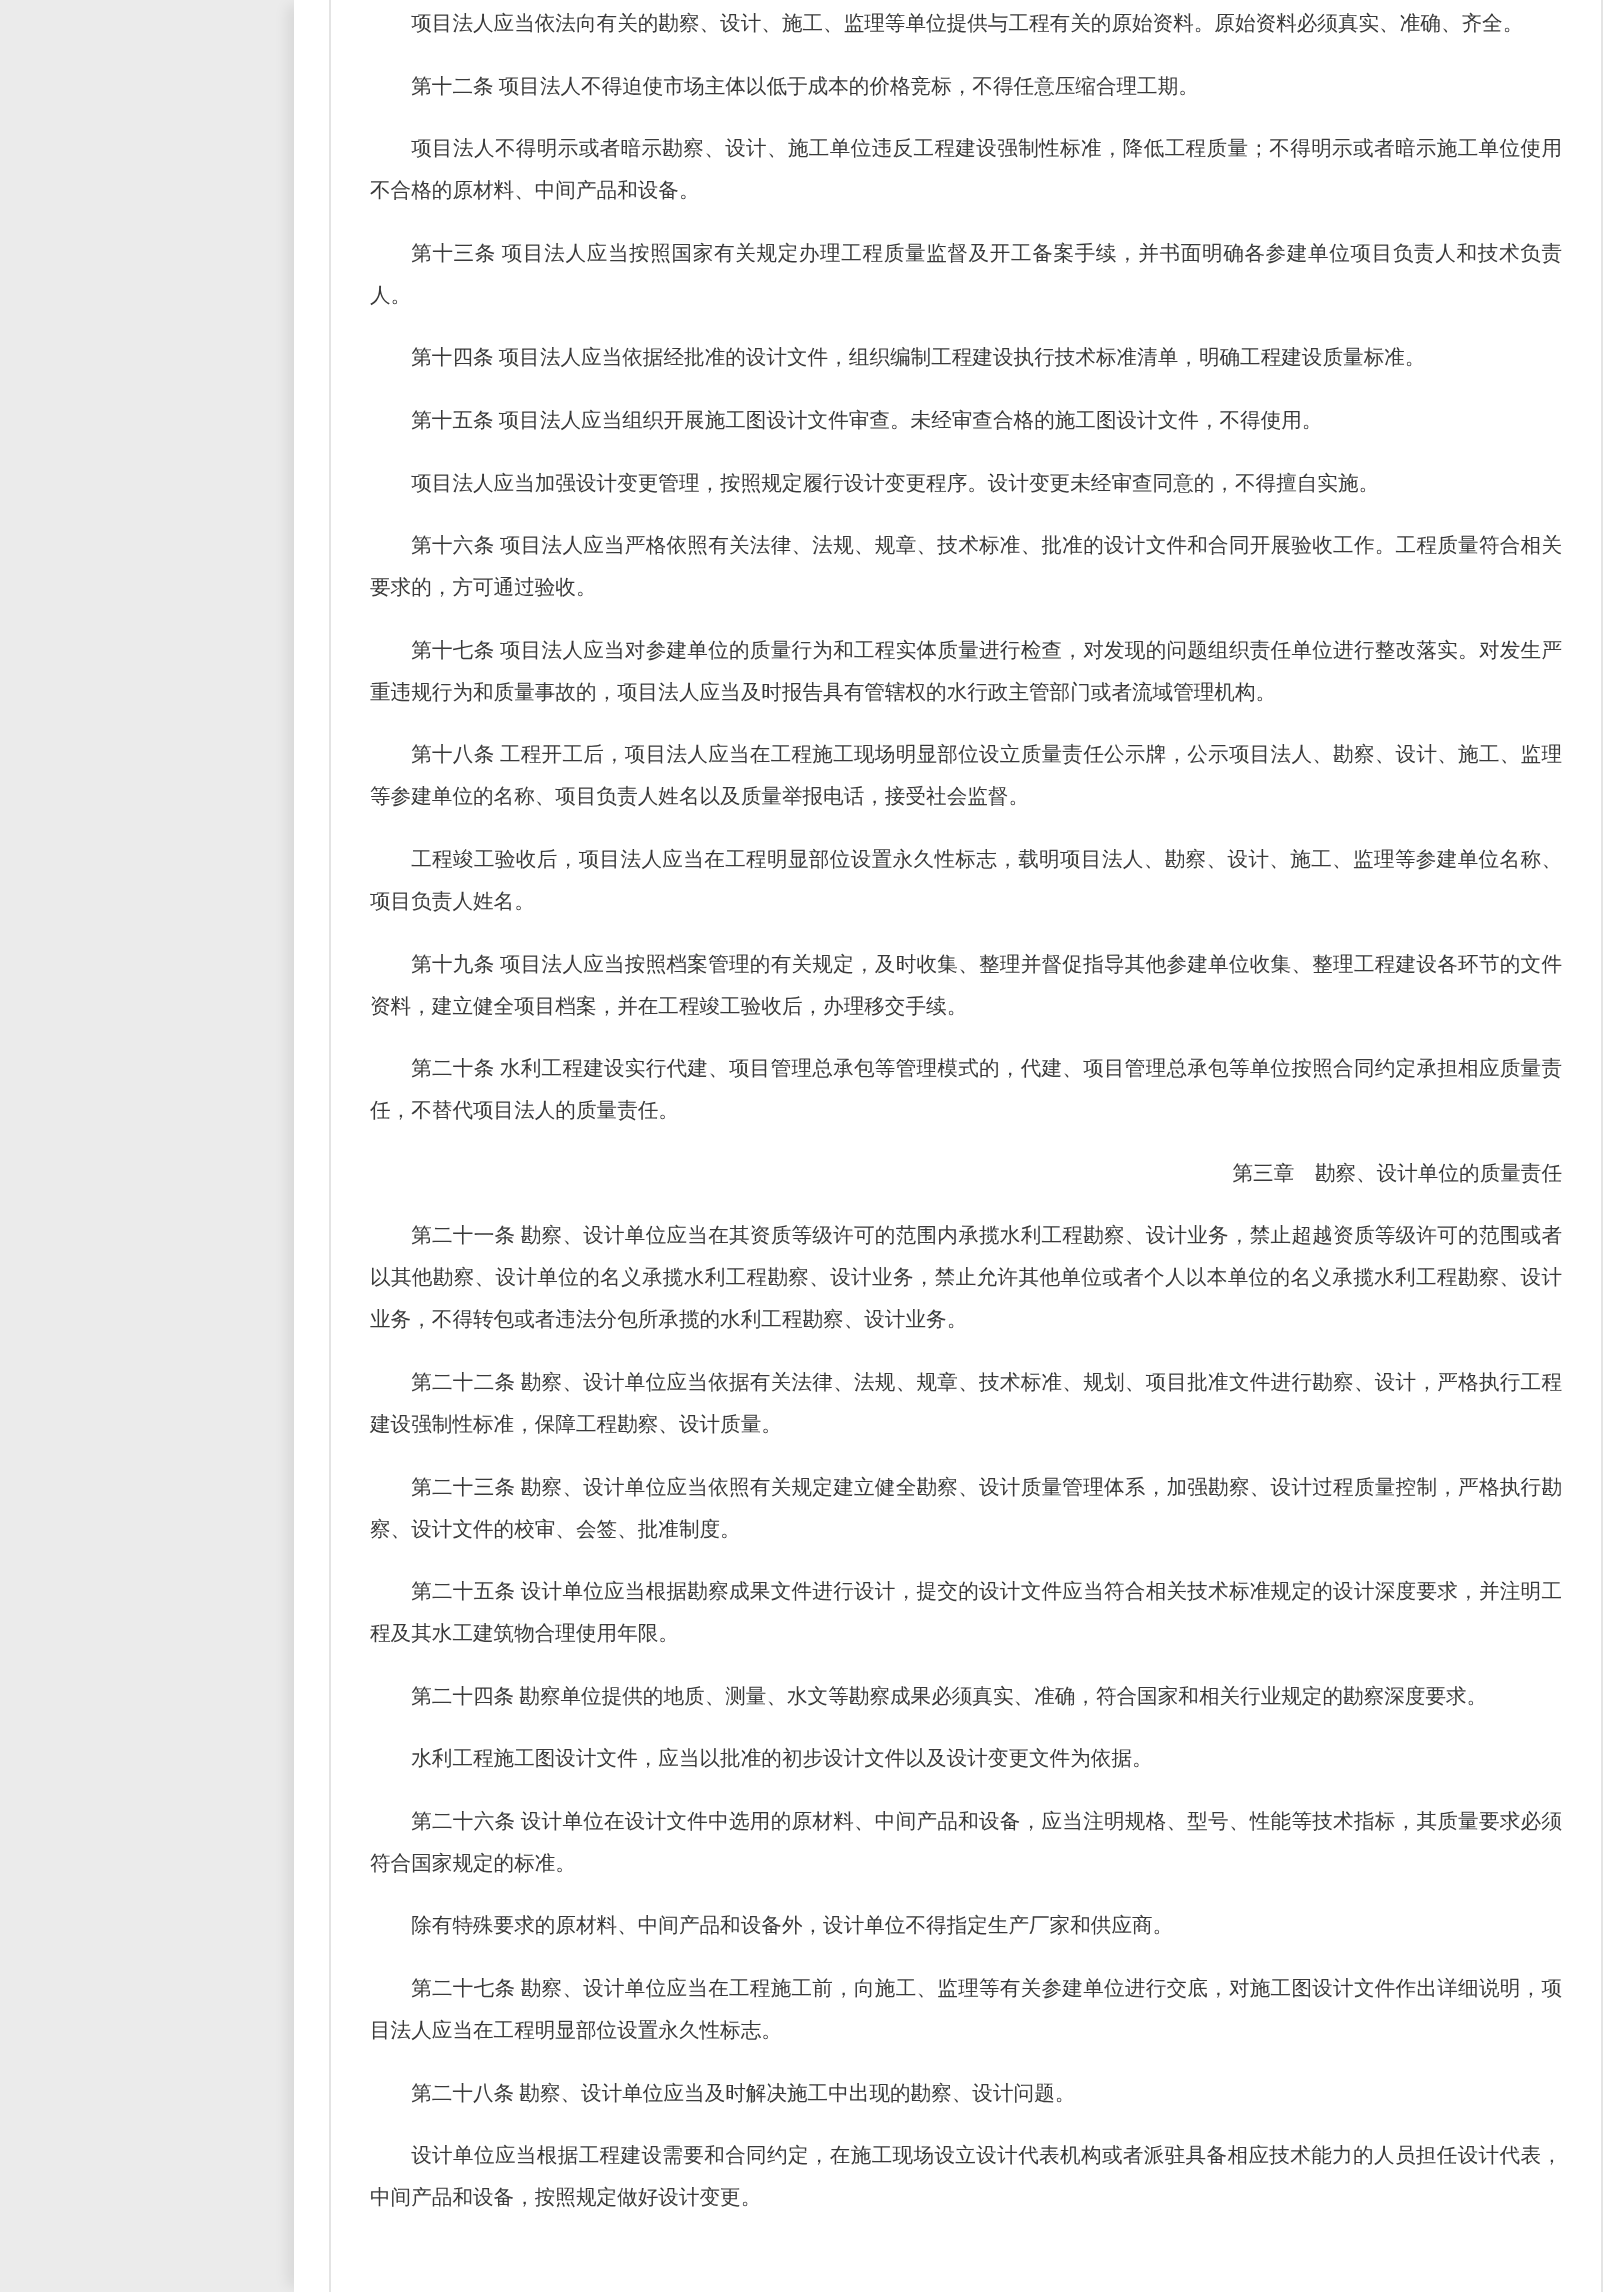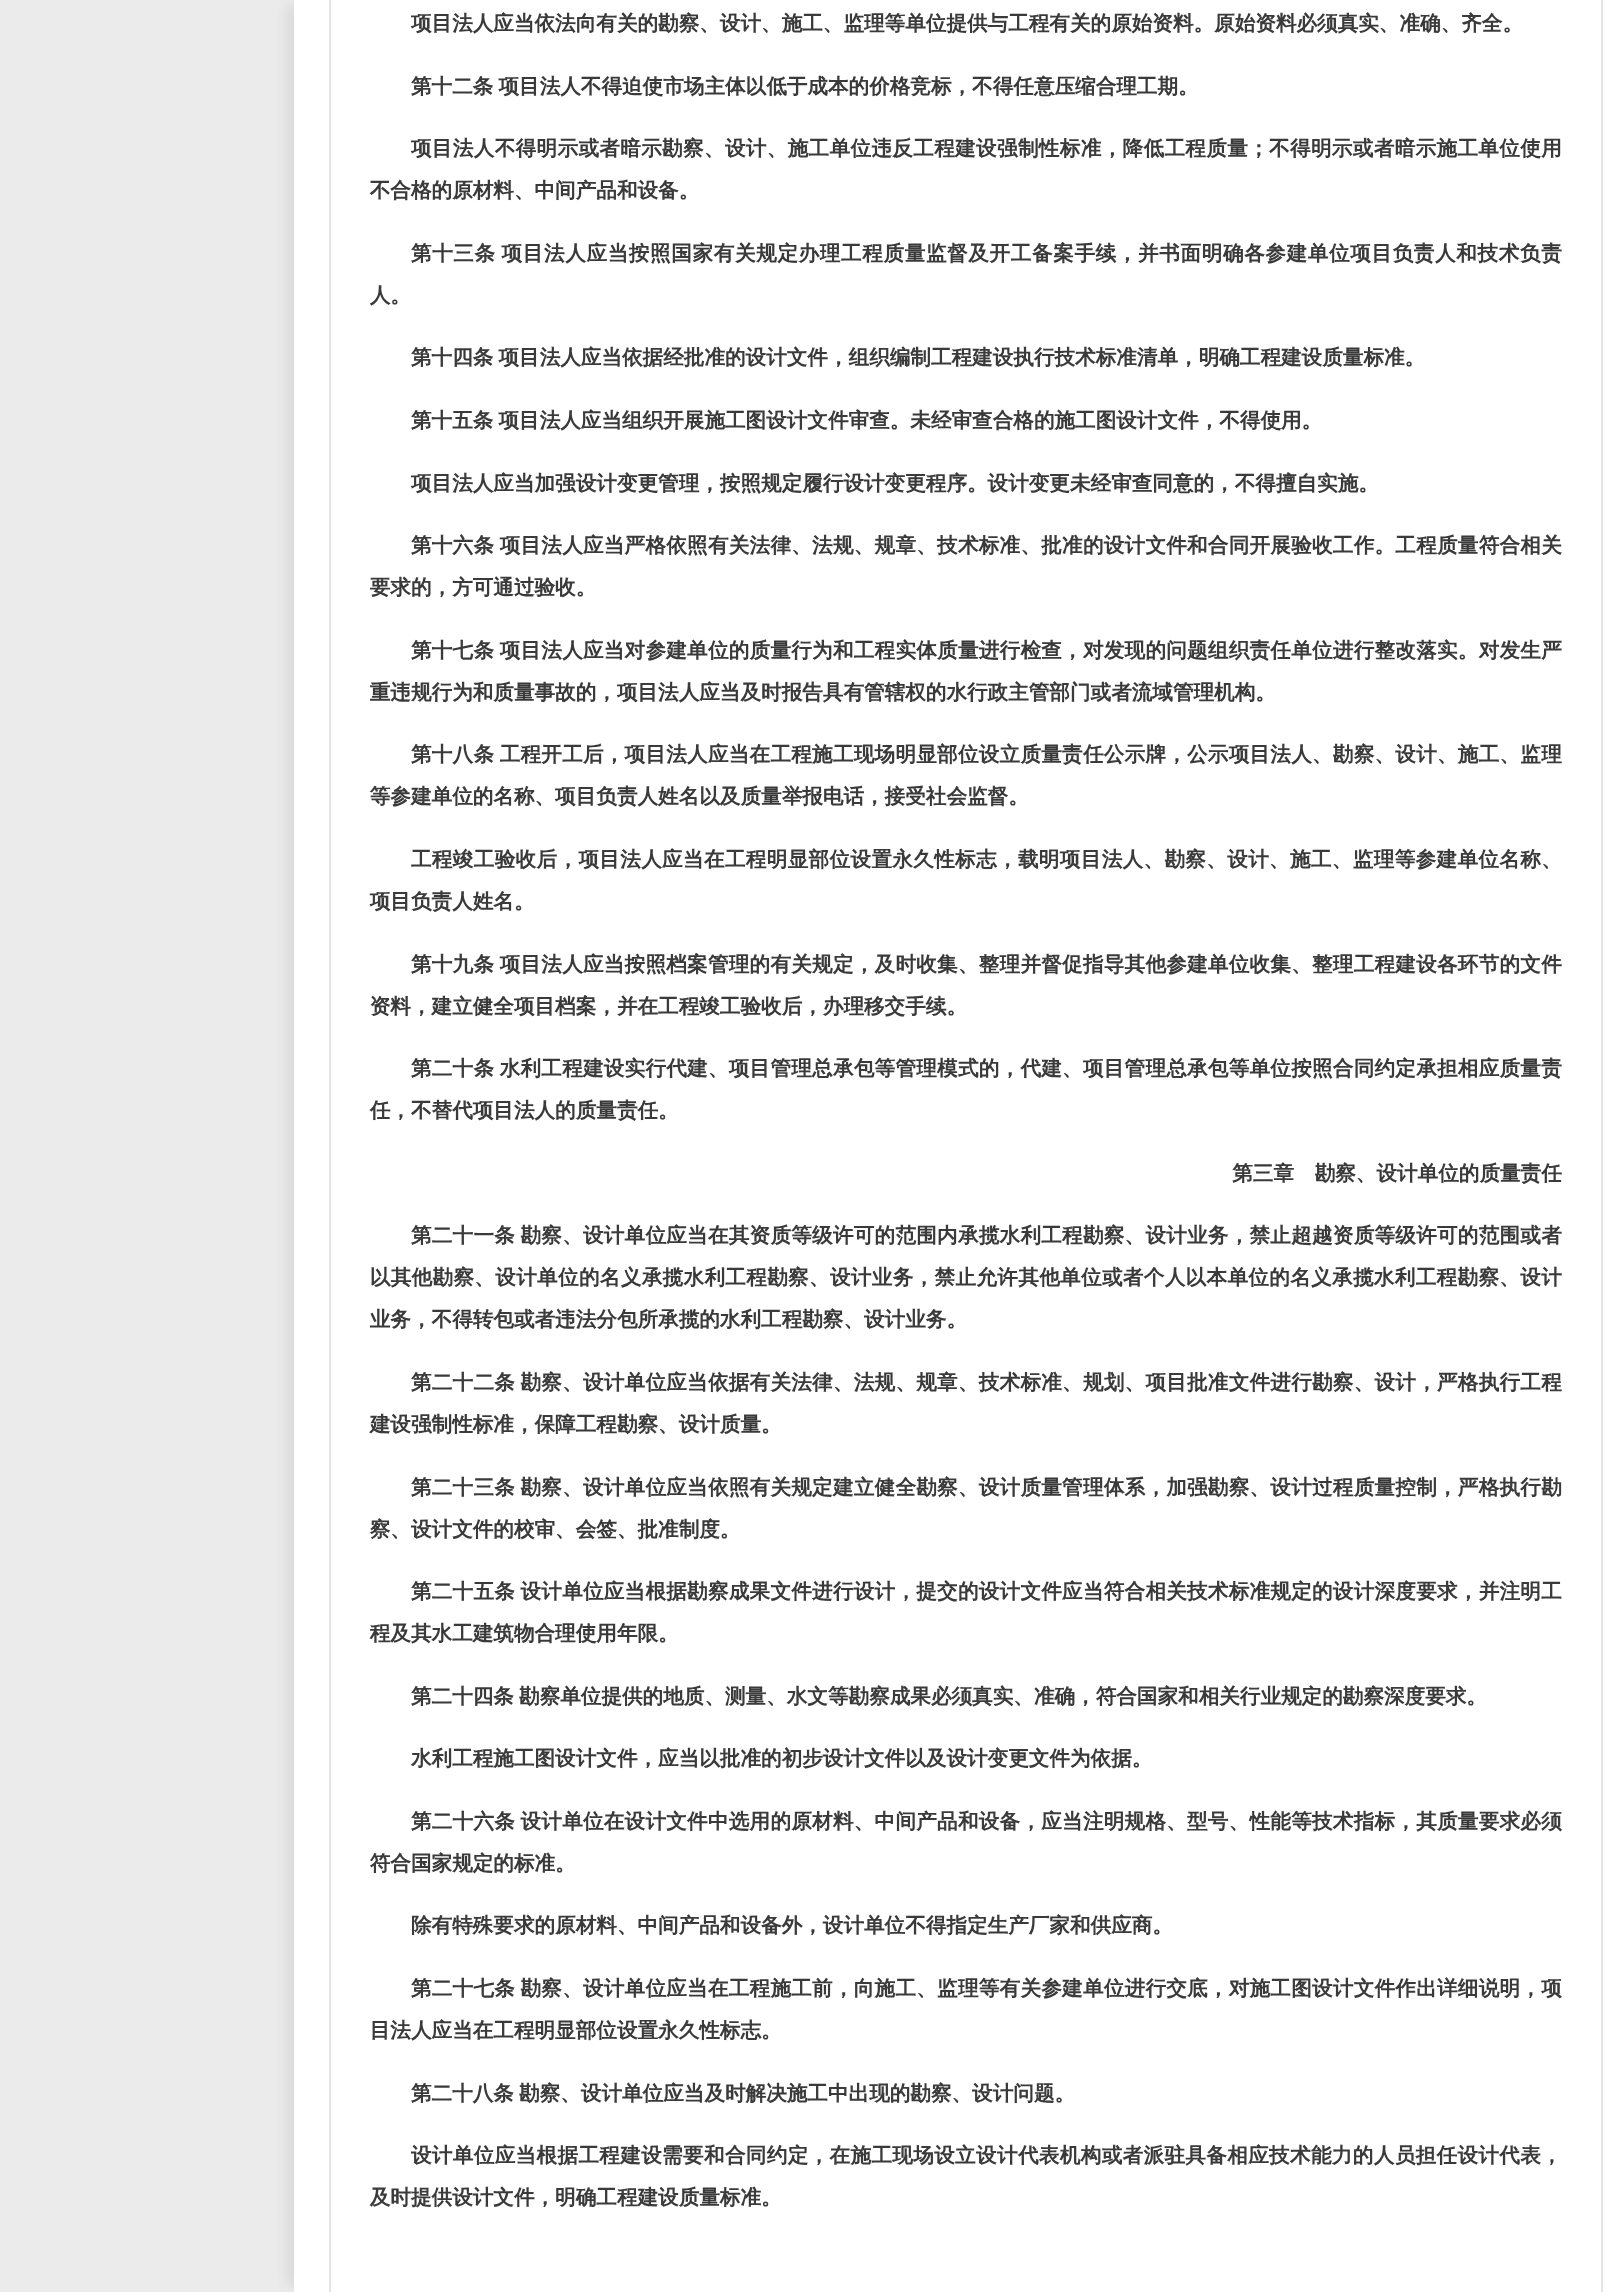--- a/index.html
+++ b/index.html
@@ -15,21 +15,20 @@
     font-family: "Liberation Serif", "DejaVu Serif", serif;
   }
   .content-panel {
     position: absolute;
     left: 294px;
     top: 0;
     right: 0;
     height: 100%;
     background: #ffffff;
     box-shadow: -11.8px 0 13.7px -5.9px rgba(0,0,0,0.09);
-    font-weight: bold;
   }
   .article-frame {
     position: absolute;
     left: 35px;
     top: 0;
     bottom: 0;
     width: 1274px;
     box-sizing: border-box;
     background: #ffffff;
     border-left: 2px solid #e4e4e4;
@@ -76,17 +75,17 @@
         <p class="para">第二十一条 勘察、设计单位应当在其资质等级许可的范围内承揽水利工程勘察、设计业务，禁止超越资质等级许可的范围或者以其他勘察、设计单位的名义承揽水利工程勘察、设计业务，禁止允许其他单位或者个人以本单位的名义承揽水利工程勘察、设计业务，不得转包或者违法分包所承揽的水利工程勘察、设计业务。</p>
         <p class="para">第二十二条 勘察、设计单位应当依据有关法律、法规、规章、技术标准、规划、项目批准文件进行勘察、设计，严格执行工程建设强制性标准，保障工程勘察、设计质量。</p>
         <p class="para">第二十三条 勘察、设计单位应当依照有关规定建立健全勘察、设计质量管理体系，加强勘察、设计过程质量控制，严格执行勘察、设计文件的校审、会签、批准制度。</p>
         <p class="para">第二十五条 设计单位应当根据勘察成果文件进行设计，提交的设计文件应当符合相关技术标准规定的设计深度要求，并注明工程及其水工建筑物合理使用年限。</p>
         <p class="para">第二十四条 勘察单位提供的地质、测量、水文等勘察成果必须真实、准确，符合国家和相关行业规定的勘察深度要求。</p>
         <p class="para">水利工程施工图设计文件，应当以批准的初步设计文件以及设计变更文件为依据。</p>
         <p class="para">第二十六条 设计单位在设计文件中选用的原材料、中间产品和设备，应当注明规格、型号、性能等技术指标，其质量要求必须符合国家规定的标准。</p>
         <p class="para">除有特殊要求的原材料、中间产品和设备外，设计单位不得指定生产厂家和供应商。</p>
         <p class="para">第二十七条 勘察、设计单位应当在工程施工前，向施工、监理等有关参建单位进行交底，对施工图设计文件作出详细说明，项目法人应当在工程明显部位设置永久性标志。</p>
         <p class="para">第二十八条 勘察、设计单位应当及时解决施工中出现的勘察、设计问题。</p>
-        <p class="para">设计单位应当根据工程建设需要和合同约定，在施工现场设立设计代表机构或者派驻具备相应技术能力的人员担任设计代表，及时提供设计文件，明确工程建设质量标准。</p>
+        <p class="para">设计单位应当根据工程建设需要和合同约定，在施工现场设立设计代表机构或者派驻具备相应技术能力的人员担任设计代表，中间产品和设备，按照规定做好设计变更。</p>
       </div>
   </div>
 </div>
 
 
 </body></html>

